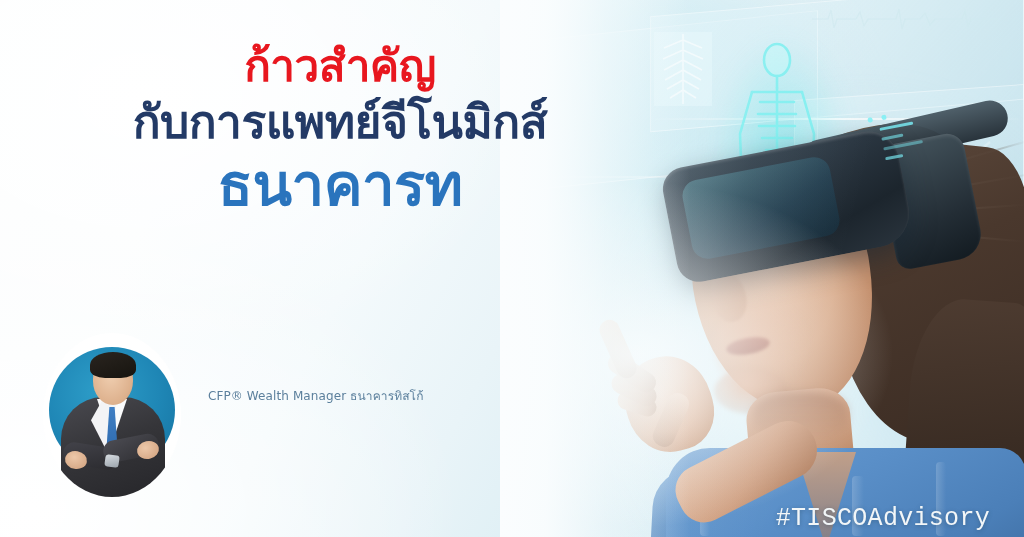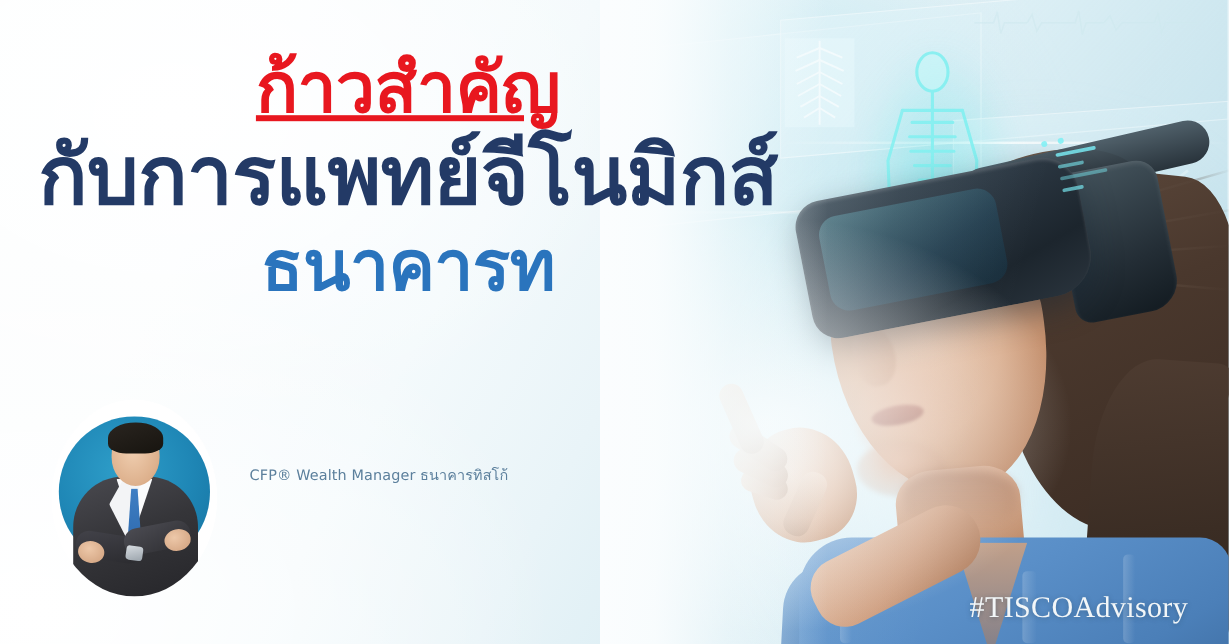--- a/index.html
+++ b/index.html
@@ -154,22 +154,22 @@
     background:linear-gradient(90deg, #fbfdfe 0%, rgba(250,253,254,.92) 24%,
                rgba(243,250,252,.52) 56%, rgba(240,249,252,0) 100%);}
   #photo-haze{position:absolute; inset:0;
     background:radial-gradient(ellipse 70% 46% at 26% 66%, rgba(250,253,254,.92), rgba(250,253,254,0) 70%);}
 
   
   #headline{position:absolute; left:0; top:44px; width:680px; text-align:center;
     line-height:1.02; z-index:6;}
   .hl{display:block; font-weight:bold; letter-spacing:-.5px;
     font-family:"DejaVu Sans","Liberation Sans",sans-serif;}
-  #hl1{font-size:58px; color:#e8171f; padding-bottom:2px;text-decoration:underline;}
-  #hl2{font-size:68px; color:#233a66; margin-top:8px;}
+  #hl1{font-size:44px; color:#e8171f; padding-bottom:2px;}
+  #hl2{font-size:46px; color:#233a66; margin-top:8px;}
   #hl3{font-size:58px; color:#2a74bd; margin-top:10px;}
 
   
   #presenter{position:absolute; left:43px; top:333px; width:470px; height:170px; z-index:7;}
   #avatar{position:absolute; left:0; top:0; width:138px; height:164px;
     border-radius:50%; overflow:hidden; background:#ffffff;}
   .av-disc{position:absolute; left:6px; top:14px; width:126px; height:126px;
     border-radius:50%; background:radial-gradient(circle at 42% 36%, #2e9ec9 0%, #1f87b6 52%, #14709e 100%);}
   .av-body{position:absolute; left:18px; top:64px; width:104px; height:100px;
     background:linear-gradient(160deg,#4a4a50 0%,#353539 46%,#26262a 100%);
@@ -196,24 +196,24 @@
   .av-watch{position:absolute; left:62px; top:122px; width:14px; height:12px;
     background:linear-gradient(160deg,#d8dde2,#9aa3ab); border-radius:3px; transform:rotate(8deg);}
 
   #ptext{position:absolute; left:165px; top:48px; width:330px;}
   #pname{font-size:25px; font-weight:bold; color:#6b6f73; letter-spacing:.2px;
     font-family:"DejaVu Sans","Liberation Sans",sans-serif; white-space:nowrap;}
   #prole{margin-top:5px; font-size:12px; color:#5b7f9c; letter-spacing:.1px;
     font-family:"DejaVu Sans","Liberation Sans",sans-serif; white-space:nowrap;}
 
   
-  #hashtag{position:absolute; right:34px; bottom:16px; z-index:8;
+  #hashtag{position:absolute; right:34px; bottom:4px; z-index:8;
     font-size:25px; color:#f2f6f8; letter-spacing:.3px; font-weight:normal;
     text-shadow:0 1px 4px rgba(40,70,96,.45);
-    font-family:Liberation Serif, serif;}
+    font-family:Liberation Mono, monospace;}
 </style>
 </head>
 <body>
 
 <div id="banner">
 
   <div id="photo">
 
     <div class="amb amb-a"></div>
     <div class="amb amb-b"></div>

